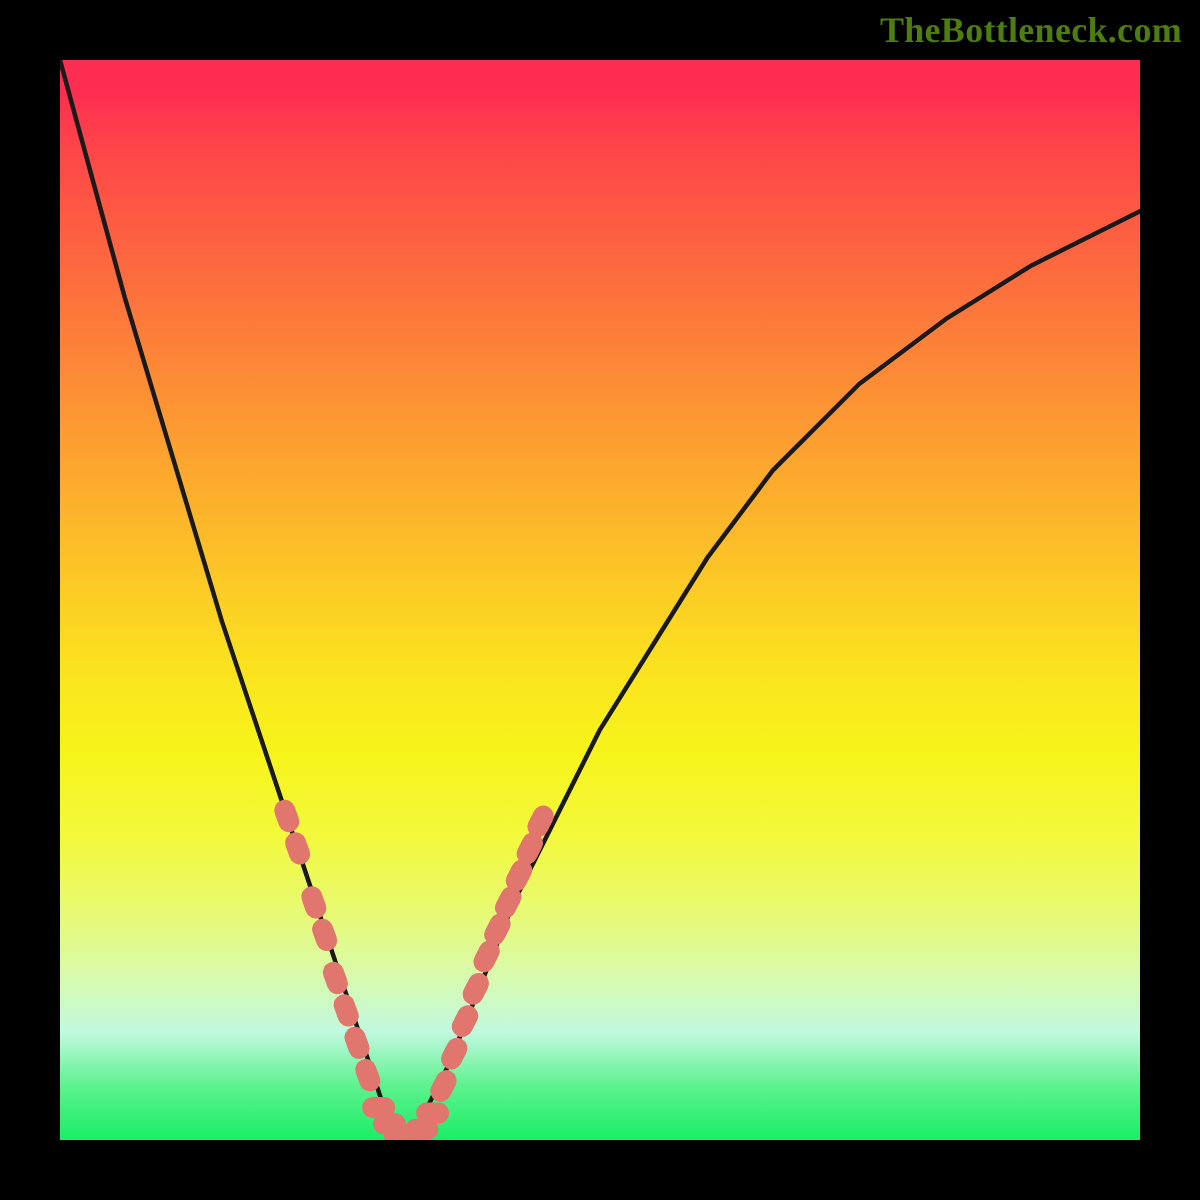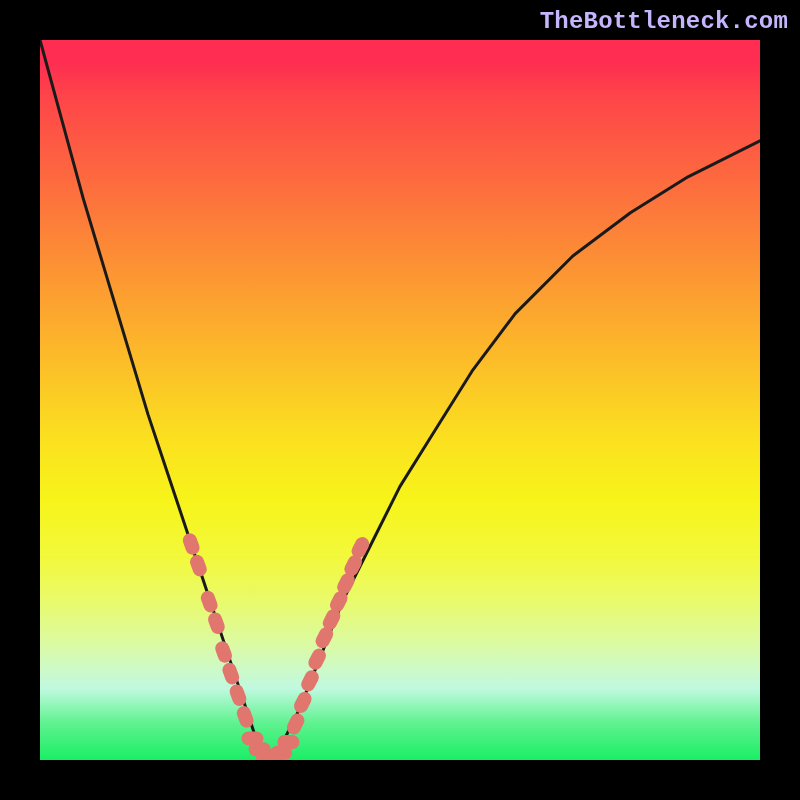--- a/index.html
+++ b/index.html
@@ -31,24 +31,24 @@
       #dbfaa4 84%,
       #c1f9e0 90%,
       #5df28e 95%,
       #1aee65 100%
     );
   }
   .watermark {
     position: absolute;
     top: 8px;
     right: 12px;
-    font-family: Liberation Mono, monospace;
+    font-family: Liberation Serif, serif;
     font-size: 24px;
     font-weight: 600;
-    color: #c4b5fd;
+    color: #4d7c0f;
     letter-spacing: 0.2px;
   }
   svg.curve {
     position: absolute;
     left: 0;
     top: 0;
     width: 720px;
     height: 720px;
   }
 </style>

